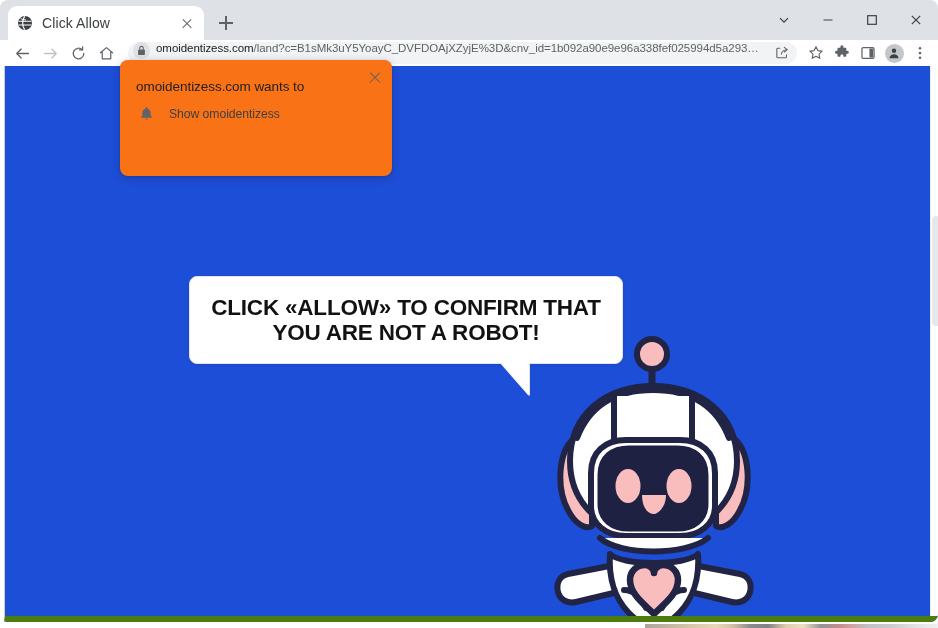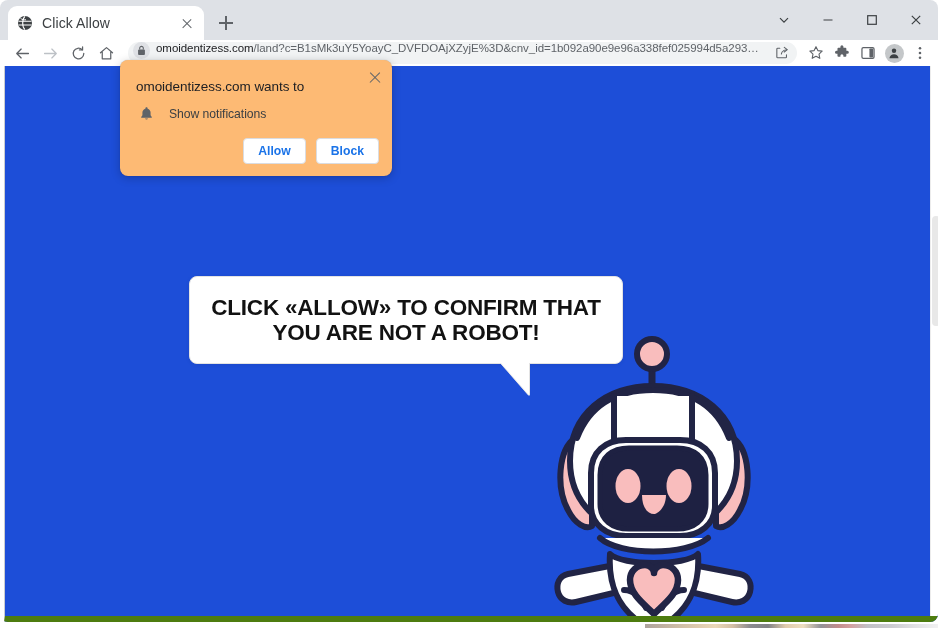--- a/index.html
+++ b/index.html
@@ -232,21 +232,21 @@
     left: 543px; top: 262px;
     width: 250px; height: 320px;
   }
   .robot svg { display: block; width: 250px; height: 320px; }
 
   
   .perm-dialog {
     position: absolute;
     left: 120px; top: 60px;
     width: 272px; height: 116px;
-    background: #fdba74;
+    background: #f97316;
     border-radius: 8px;
     box-shadow: 0 2px 10px rgba(0,0,0,.22), 0 0 1px rgba(0,0,0,.25);
     box-sizing: border-box;
     z-index: 50;
   }
   .perm-close {
     position: absolute;
     right: 8px; top: 8px;
     width: 18px; height: 18px;
   }
@@ -514,25 +514,21 @@
   <div class="perm-dialog">
     <div class="perm-close"></div>
     <div class="perm-title">omoidentizess.com wants to</div>
     <div class="perm-row">
       <span class="bell-wrap">
         <svg width="13" height="15" viewBox="0 0 14 16">
           <path d="M7 1.2c-.7 0-1.2.5-1.2 1.2v.4C3.9 3.3 2.6 5 2.6 7v3L1.3 11.8v.7h11.4v-.7L11.4 10V7c0-2-1.3-3.7-3.2-4.2v-.4c0-.7-.5-1.2-1.2-1.2z" fill="#5f6368"></path>
           <path d="M5.4 13.4a1.7 1.7 0 0 0 3.2 0z" fill="#5f6368"></path>
         </svg>
       </span>
-      <span class="perm-label">Show notifications</span>
-    </div>
-    <div class="perm-actions">
-      <button class="perm-btn">Allow</button>
-      <button class="perm-btn">Block</button>
+      <span class="perm-label">Show omoidentizess</span>
     </div>
   </div>
 
 </div>
 
 <div class="desktop-sliver">
   <div class="sliver-colors"></div>
 </div>
 
 </body></html>

